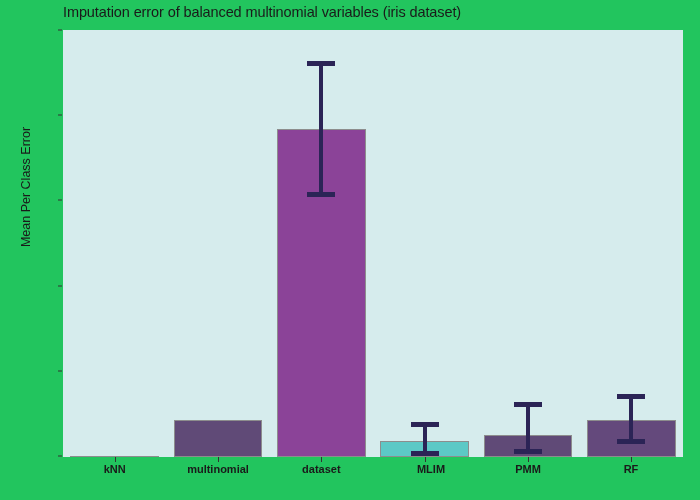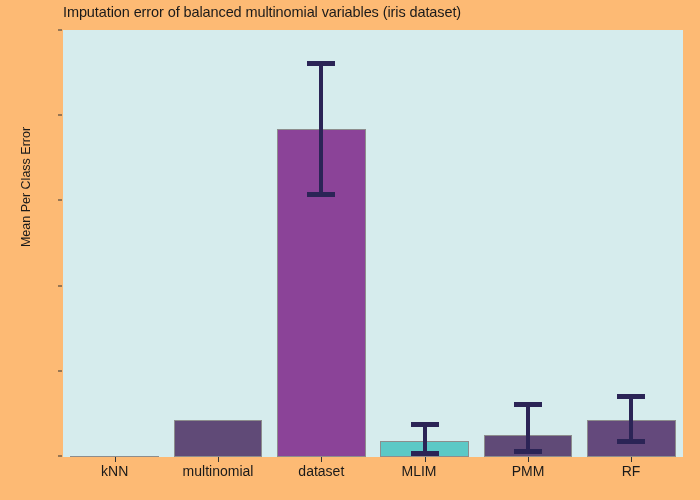--- a/index.html
+++ b/index.html
@@ -12,21 +12,21 @@
     height: 500px;
     font-family: "Liberation Sans", sans-serif;
     overflow: hidden;
     position: relative;
   }
   #chart-root {
     position: absolute;
     left: 0; top: 0;
     width: 700px;
     height: 500px;
-    background: #fdba74;
+    background: #22c55e;
   }
   .chart-title {
     position: absolute;
     left: 63px;
     top: 4px;
     font-size: 14.5px;
     color: #1a1a1a;
     white-space: nowrap;
     letter-spacing: -0.1px;
   }
@@ -61,23 +61,23 @@
   .x-tick-mark {
     position: absolute;
     width: 1px;
     height: 5px;
     background: #333333;
     top: 457px;
   }
   .x-tick-label {
     position: absolute;
     top: 463px;
-    font-size: 14px;
+    font-size: 11px;
     color: #1a1a1a;
-    font-weight: normal;
+    font-weight: bold;
     text-align: center;
     transform: translateX(-50%);
     white-space: nowrap;
   }
   .bar {
     position: absolute;
     box-sizing: border-box;
     border: 1px solid #8d8d8d;
   }
   .bar-zero {
@@ -141,20 +141,20 @@
       <div class="y-tick-mark" style="top: 200.4px; left: 58px;"></div>
       <div class="y-tick-mark" style="top: 115.2px; left: 58px;"></div>
       <div class="y-tick-mark" style="top: 30px; left: 58px;"></div>
       <div class="x-tick-mark" style="left: 114.667px;"></div>
       <div class="x-tick-label" style="left: 114.667px;">kNN</div>
       <div class="x-tick-mark" style="left: 218px;"></div>
       <div class="x-tick-label" style="left: 218px;">multinomial</div>
       <div class="x-tick-mark" style="left: 321.333px;"></div>
       <div class="x-tick-label" style="left: 321.333px;">dataset</div>
       <div class="x-tick-mark" style="left: 424.667px;"></div>
-      <div class="x-tick-label" style="left: 412px; padding-left: 14px;">MLIM</div>
+      <div class="x-tick-label" style="left: 424px; padding-left: 14px;">MLIM</div>
       <div class="x-tick-mark" style="left: 528px;"></div>
       <div class="x-tick-label" style="left: 528px;">PMM</div>
       <div class="x-tick-mark" style="left: 631.333px;"></div>
       <div class="x-tick-label" style="left: 631px;">RF</div>
     </div>
 
 </div>
 
 </body></html>

